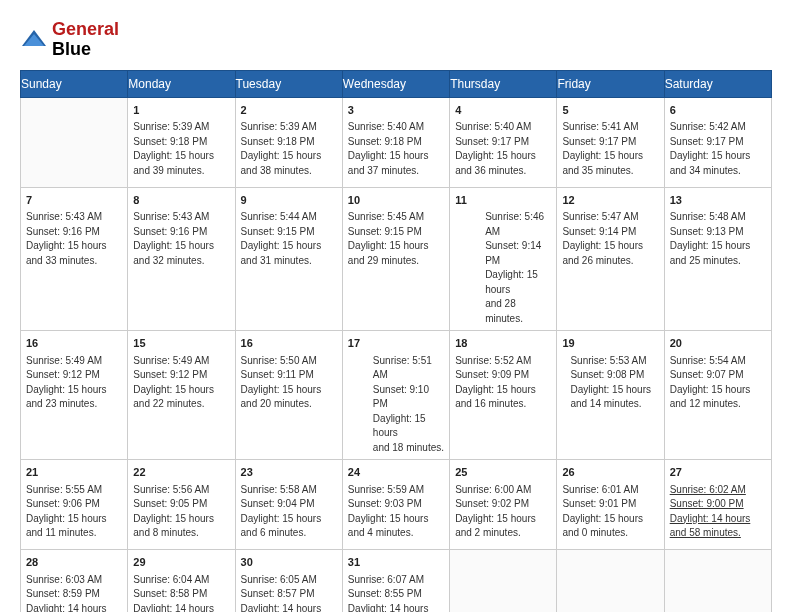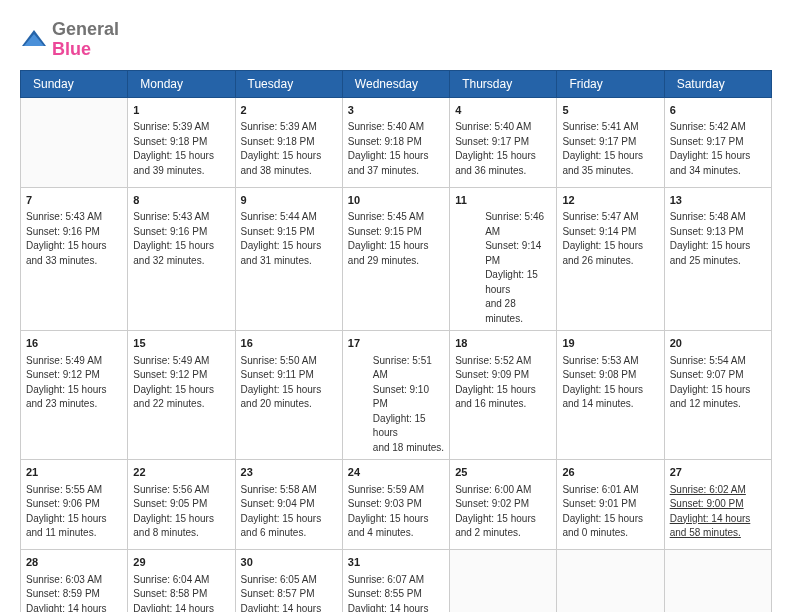--- a/index.html
+++ b/index.html
@@ -21,21 +21,21 @@
       align-items: center;
       gap: 4px;
     }
     .logo-text {
       font-size: 18px;
       font-weight: bold;
       color: #1a1a1a;
       line-height: 1.1;
     }
     .logo-text span {
-      color: #737373;
+      color: #b91c1c;
     }
     .logo-icon {
       width: 28px;
       height: 28px;
     }
     .title-block {
       text-align: right;
     }
     .month-title {
       font-size: 36px;
@@ -47,21 +47,21 @@
       color: #333;
     }
     .calendar-table {
       width: 100%;
       border-collapse: collapse;
       font-size: 10.5px;
     }
     .calendar-table thead tr th {
       background-color: #2563a8;
       color: #fff;
-      padding: 6px 12px;
+      padding: 6px 0;
       text-align: left;
       font-size: 12px;
       font-weight: normal;
       border: 1px solid #1a4f8a;
     }
     .calendar-table tbody tr td {
       border: 1px solid #ccc;
       vertical-align: top;
       padding: 4px 5px;
       height: 90px;
@@ -90,21 +90,21 @@
 <body>
 
 <div class="header">
   <div class="logo">
     <svg class="logo-icon" viewBox="0 0 28 28">
       <polygon points="14,4 26,20 2,20" fill="#2563a8"></polygon>
       <polygon points="14,8 24,20 4,20" fill="#4a90d9"></polygon>
     </svg>
     <div class="logo-text">
       <div><span>General</span></div>
-      <div><span style="color:#ec4899">Blue</span></div>
+      <div><span style="color:#000000">Blue</span></div>
     </div>
   </div>
   <div class="title-block">
     <div class="month-title"></div>
     <div class="location"></div>
   </div>
 </div>
 
 <table class="calendar-table">
   <thead>
@@ -246,21 +246,21 @@
         </td>
         <td>
           <div class="cell-date">18</div>
           <div class="cell-info" style="white-space: pre-line;">Sunrise: 5:52 AM
 Sunset: 9:09 PM
 Daylight: 15 hours
 and 16 minutes.</div>
         </td>
         <td>
           <div class="cell-date">19</div>
-          <div class="cell-info" style="white-space: pre-line;">Sunrise: 5:53 AM
+          <div class="cell-info" style="white-space: pre-line; margin-left: 8px;">Sunrise: 5:53 AM
 Sunset: 9:08 PM
 Daylight: 15 hours
 and 14 minutes.</div>
         </td>
         <td>
           <div class="cell-date">20</div>
           <div class="cell-info" style="white-space: pre-line;">Sunrise: 5:54 AM
 Sunset: 9:07 PM
 Daylight: 15 hours
 and 12 minutes.</div>

